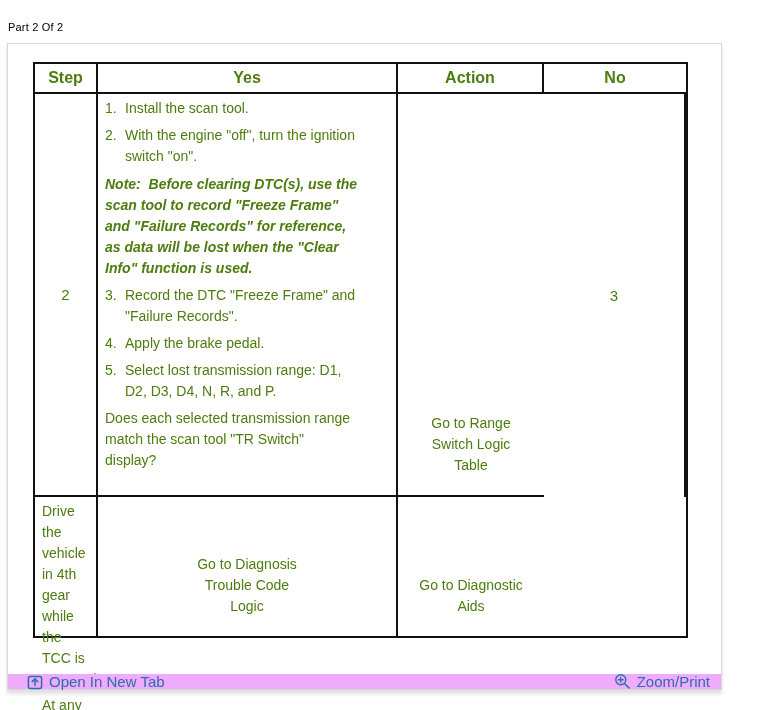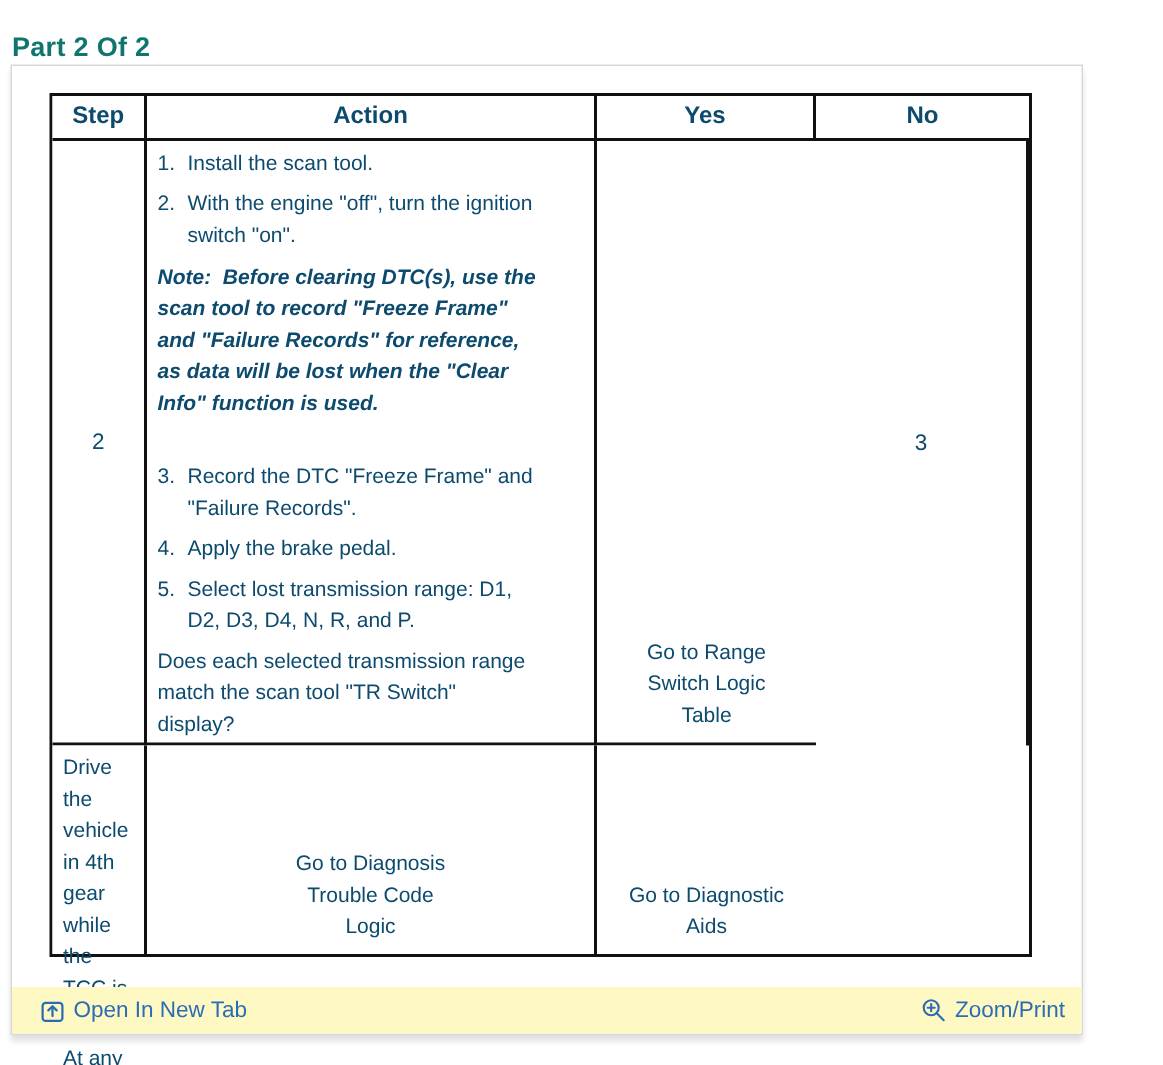--- a/index.html
+++ b/index.html
@@ -11,24 +11,23 @@
     width: 775px;
     height: 710px;
     position: relative;
     font-family: "Liberation Sans", sans-serif;
     overflow: hidden;
   }
   .part-label {
     position: absolute;
     left: 8px;
     top: 21px;
-    font-size: 18px;
-    color: #0f766e;
+    font-size: 11px;
+    color: #000000;
     letter-spacing: 0.2px;
-    font-weight: bold;
   }
   .panel {
     position: absolute;
     left: 7px;
     top: 43px;
     width: 715px;
     height: 647px;
     box-sizing: border-box;
     border: 1px solid #d8d8d8;
     background: #ffffff;
@@ -39,21 +38,21 @@
     position: absolute;
     left: 25px;
     top: 18px;
     width: 655px;
     box-sizing: border-box;
     border: 2px solid #111;
     display: grid;
     grid-template-columns: 63px 300px 146px 142px;
     grid-template-rows: 30px 403px 139px;
     background: #fff;
-    color: #0c4a6e;
+    color: #4d7c0f;
     font-size: 14px;
     line-height: 21px;
   }
   .cell {
     box-sizing: border-box;
     border-right: 2px solid #111;
     border-bottom: 2px solid #111;
     background: #fff;
   }
   .cell.last-col { border-right: none; }
@@ -74,41 +73,41 @@
   }
   .actioncell {
     padding: 4px 4px 0 7px;
   }
   .item { display: flex; margin-bottom: 6px; }
   .item .num { flex: 0 0 20px; }
   .txt, .note, .question, .para, .goto-text { white-space: pre-line; }
   .note {
     font-weight: bold;
     font-style: italic;
-    margin-bottom: 28px;
+    margin-bottom: 6px;
   }
   .item.gap-after { margin-bottom: 7px; }
   .question { margin-bottom: 16px; }
   .para1 { margin-bottom: 5px; }
   .gotocell {
     display: flex;
     flex-direction: column;
     justify-content: flex-end;
     align-items: center;
     text-align: center;
-    padding-bottom: 8px;
+    padding-bottom: 19px;
   }
   
   .footer-bar {
     position: absolute;
     left: 0;
     right: 0;
     bottom: 0;
-    height: 31px;
-    background: #fef9c3;
+    height: 15px;
+    background: #f0abfc;
     display: flex;
     align-items: center;
     justify-content: space-between;
     padding: 0 11px 0 19px;
     box-sizing: border-box;
   }
   .flink {
     display: flex;
     align-items: center;
     gap: 6px;
@@ -122,22 +121,22 @@
 </head>
 <body>
 
 <div class="part-label">Part 2 Of 2</div>
 
 <div class="panel">
 
   <div class="tbl">
 
     <div class="cell hcell">Step</div>
+    <div class="cell hcell">Yes</div>
     <div class="cell hcell">Action</div>
-    <div class="cell hcell">Yes</div>
     <div class="cell hcell last-col">No</div>
 
     <div class="cell stepcell">2</div>
     <div class="cell actioncell">
       <div class="item">
         <span class="num">1.</span>
         <span class="txt">Install the scan tool.</span>
       </div>
       <div class="item gap-after">
         <span class="num">2.</span>

